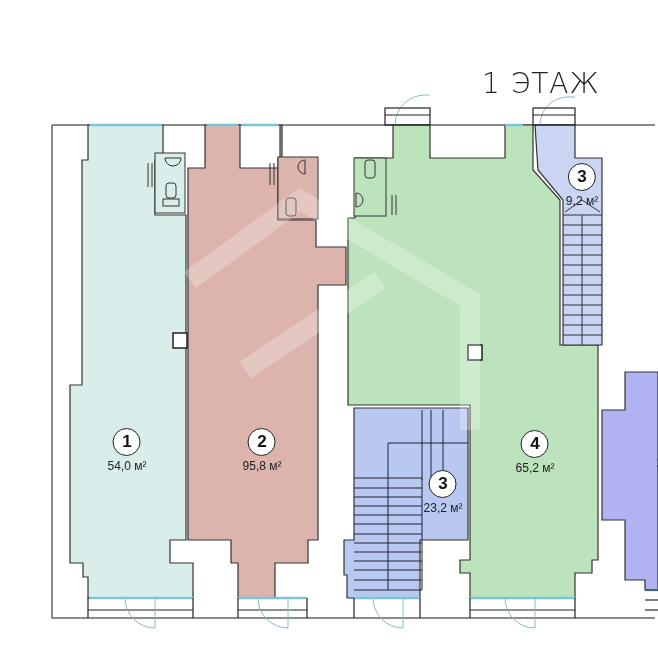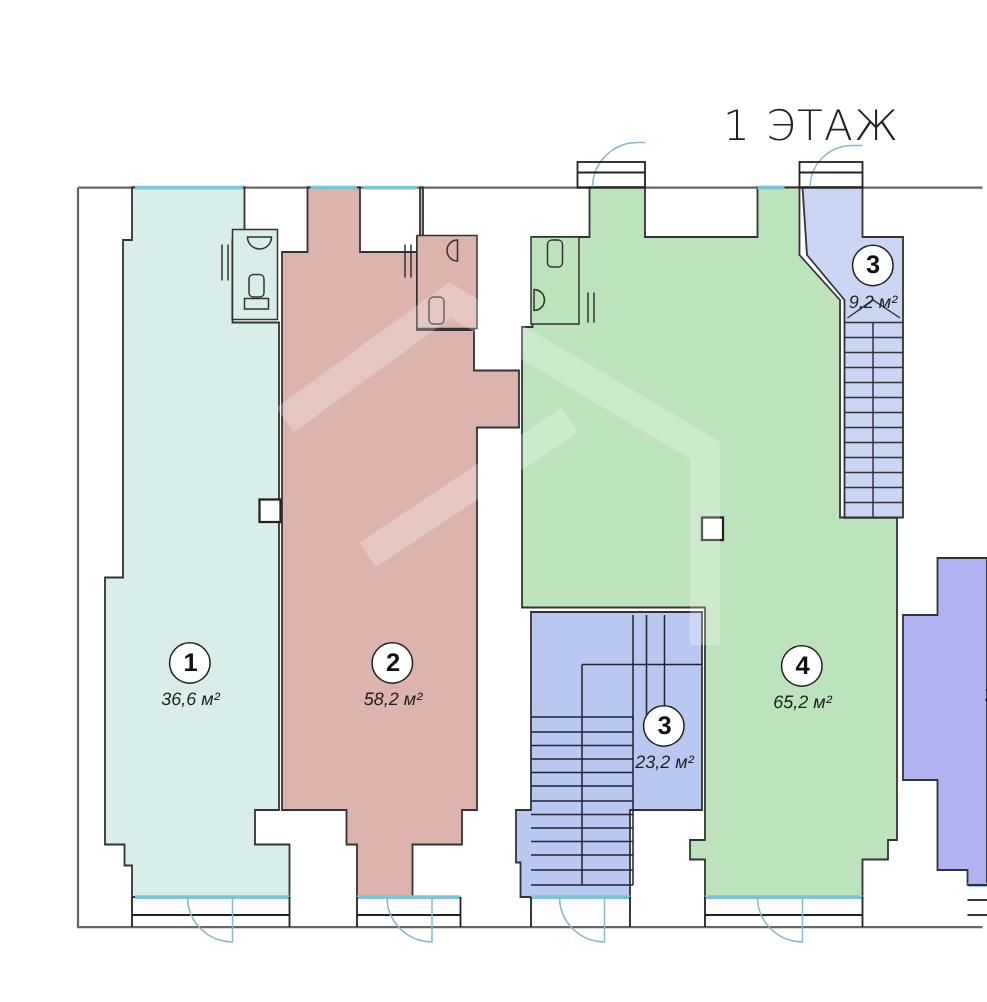--- a/index.html
+++ b/index.html
@@ -1,21 +1,21 @@
 <!DOCTYPE html>
 <html><head>
 <meta charset="utf-8">
 <style>
   html,body{margin:0;padding:0;background:#ffffff;}
   body{width:658px;height:668px;position:relative;overflow:hidden;font-family:"Liberation Sans","DejaVu Sans",sans-serif;}
   .title{position:absolute;left:482px;top:20px;font-size:28px;letter-spacing:1px;color:#222;font-family:"DejaVu Sans","Liberation Sans",sans-serif;font-weight:300;margin-top:47px;}
   svg.plan{position:absolute;left:0;top:0;}
   .lbl{position:absolute;transform:translate(-50%,0);text-align:center;}
   .badge{width:26px;height:26px;border:1.5px solid #222;border-radius:50%;background:#fff;font-size:17px;font-weight:bold;line-height:26px;margin:0 auto;color:#111;}
-  .area{font-size:12px;color:#222;margin-top:3px;white-space:nowrap;font-style:italic;}
+  .area{font-size:12px;color:#222;margin-top:3px;white-space:nowrap;}
 </style>
 </head>
 <body>
 
 <div class="title">1 ЭТАЖ</div>
 
 <svg class="plan" width="658" height="668" viewBox="0 0 658 668">
 
   <path d="M52 125 L655 125 M52 125 L52 618 L655 618" fill="none" stroke="#666" stroke-width="1.5"></path>
 
@@ -140,25 +140,25 @@
     <line x1="385" y1="115" x2="430" y2="115"></line>
     <rect x="533" y="108" width="42" height="17"></rect>
     <line x1="533" y1="115" x2="575" y2="115"></line>
   </g>
 
   <path d="M190 280 L300 200 L470 300 L470 430 M245 370 L380 280" fill="none" stroke="rgba(255,255,255,0.25)" stroke-width="20"></path>
 </svg>
 
 <div class="lbl" style="left:127px;top:428px;">
   <div class="badge">1</div>
-  <div class="area">36,6 м²</div>
+  <div class="area">54,0 м²</div>
 </div>
 <div class="lbl" style="left:262px;top:428px;">
   <div class="badge">2</div>
-  <div class="area">58,2 м²</div>
+  <div class="area">95,8 м²</div>
 </div>
 <div class="lbl" style="left:443px;top:470px;">
   <div class="badge">3</div>
   <div class="area">23,2 м²</div>
 </div>
 <div class="lbl" style="left:535px;top:430px;">
   <div class="badge">4</div>
   <div class="area">65,2 м²</div>
 </div>
 <div class="lbl" style="left:582px;top:163px;">

